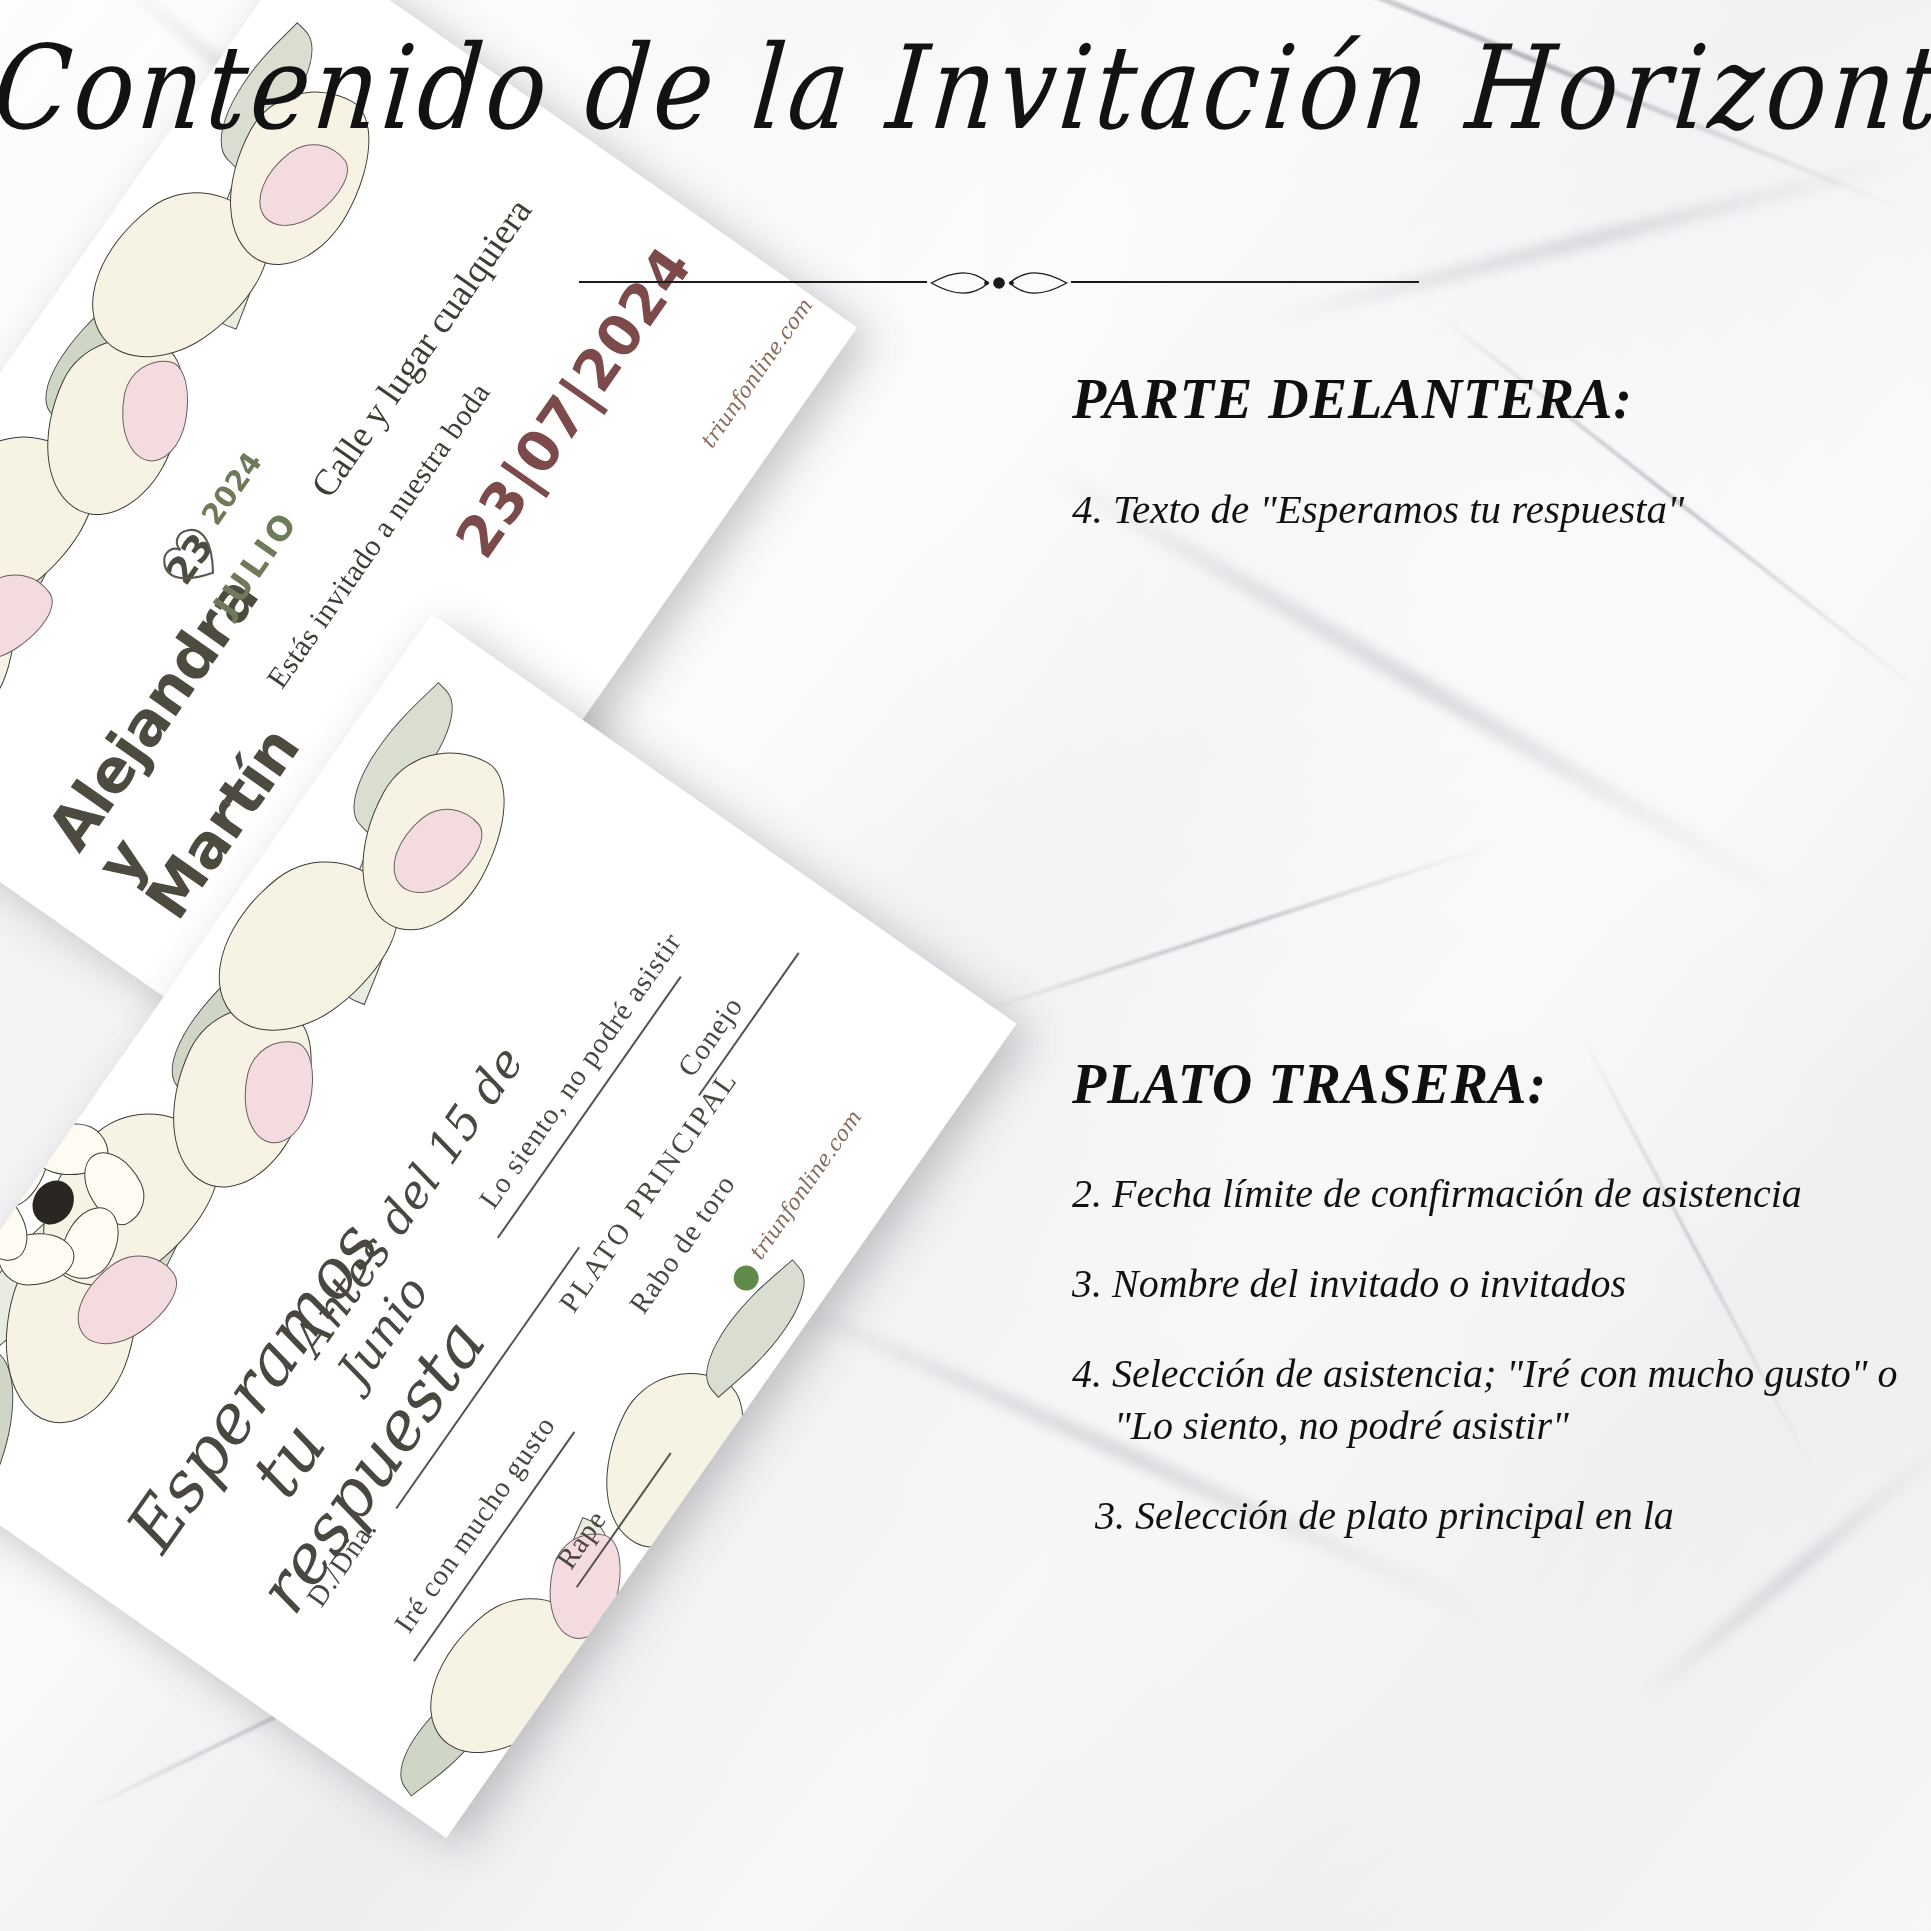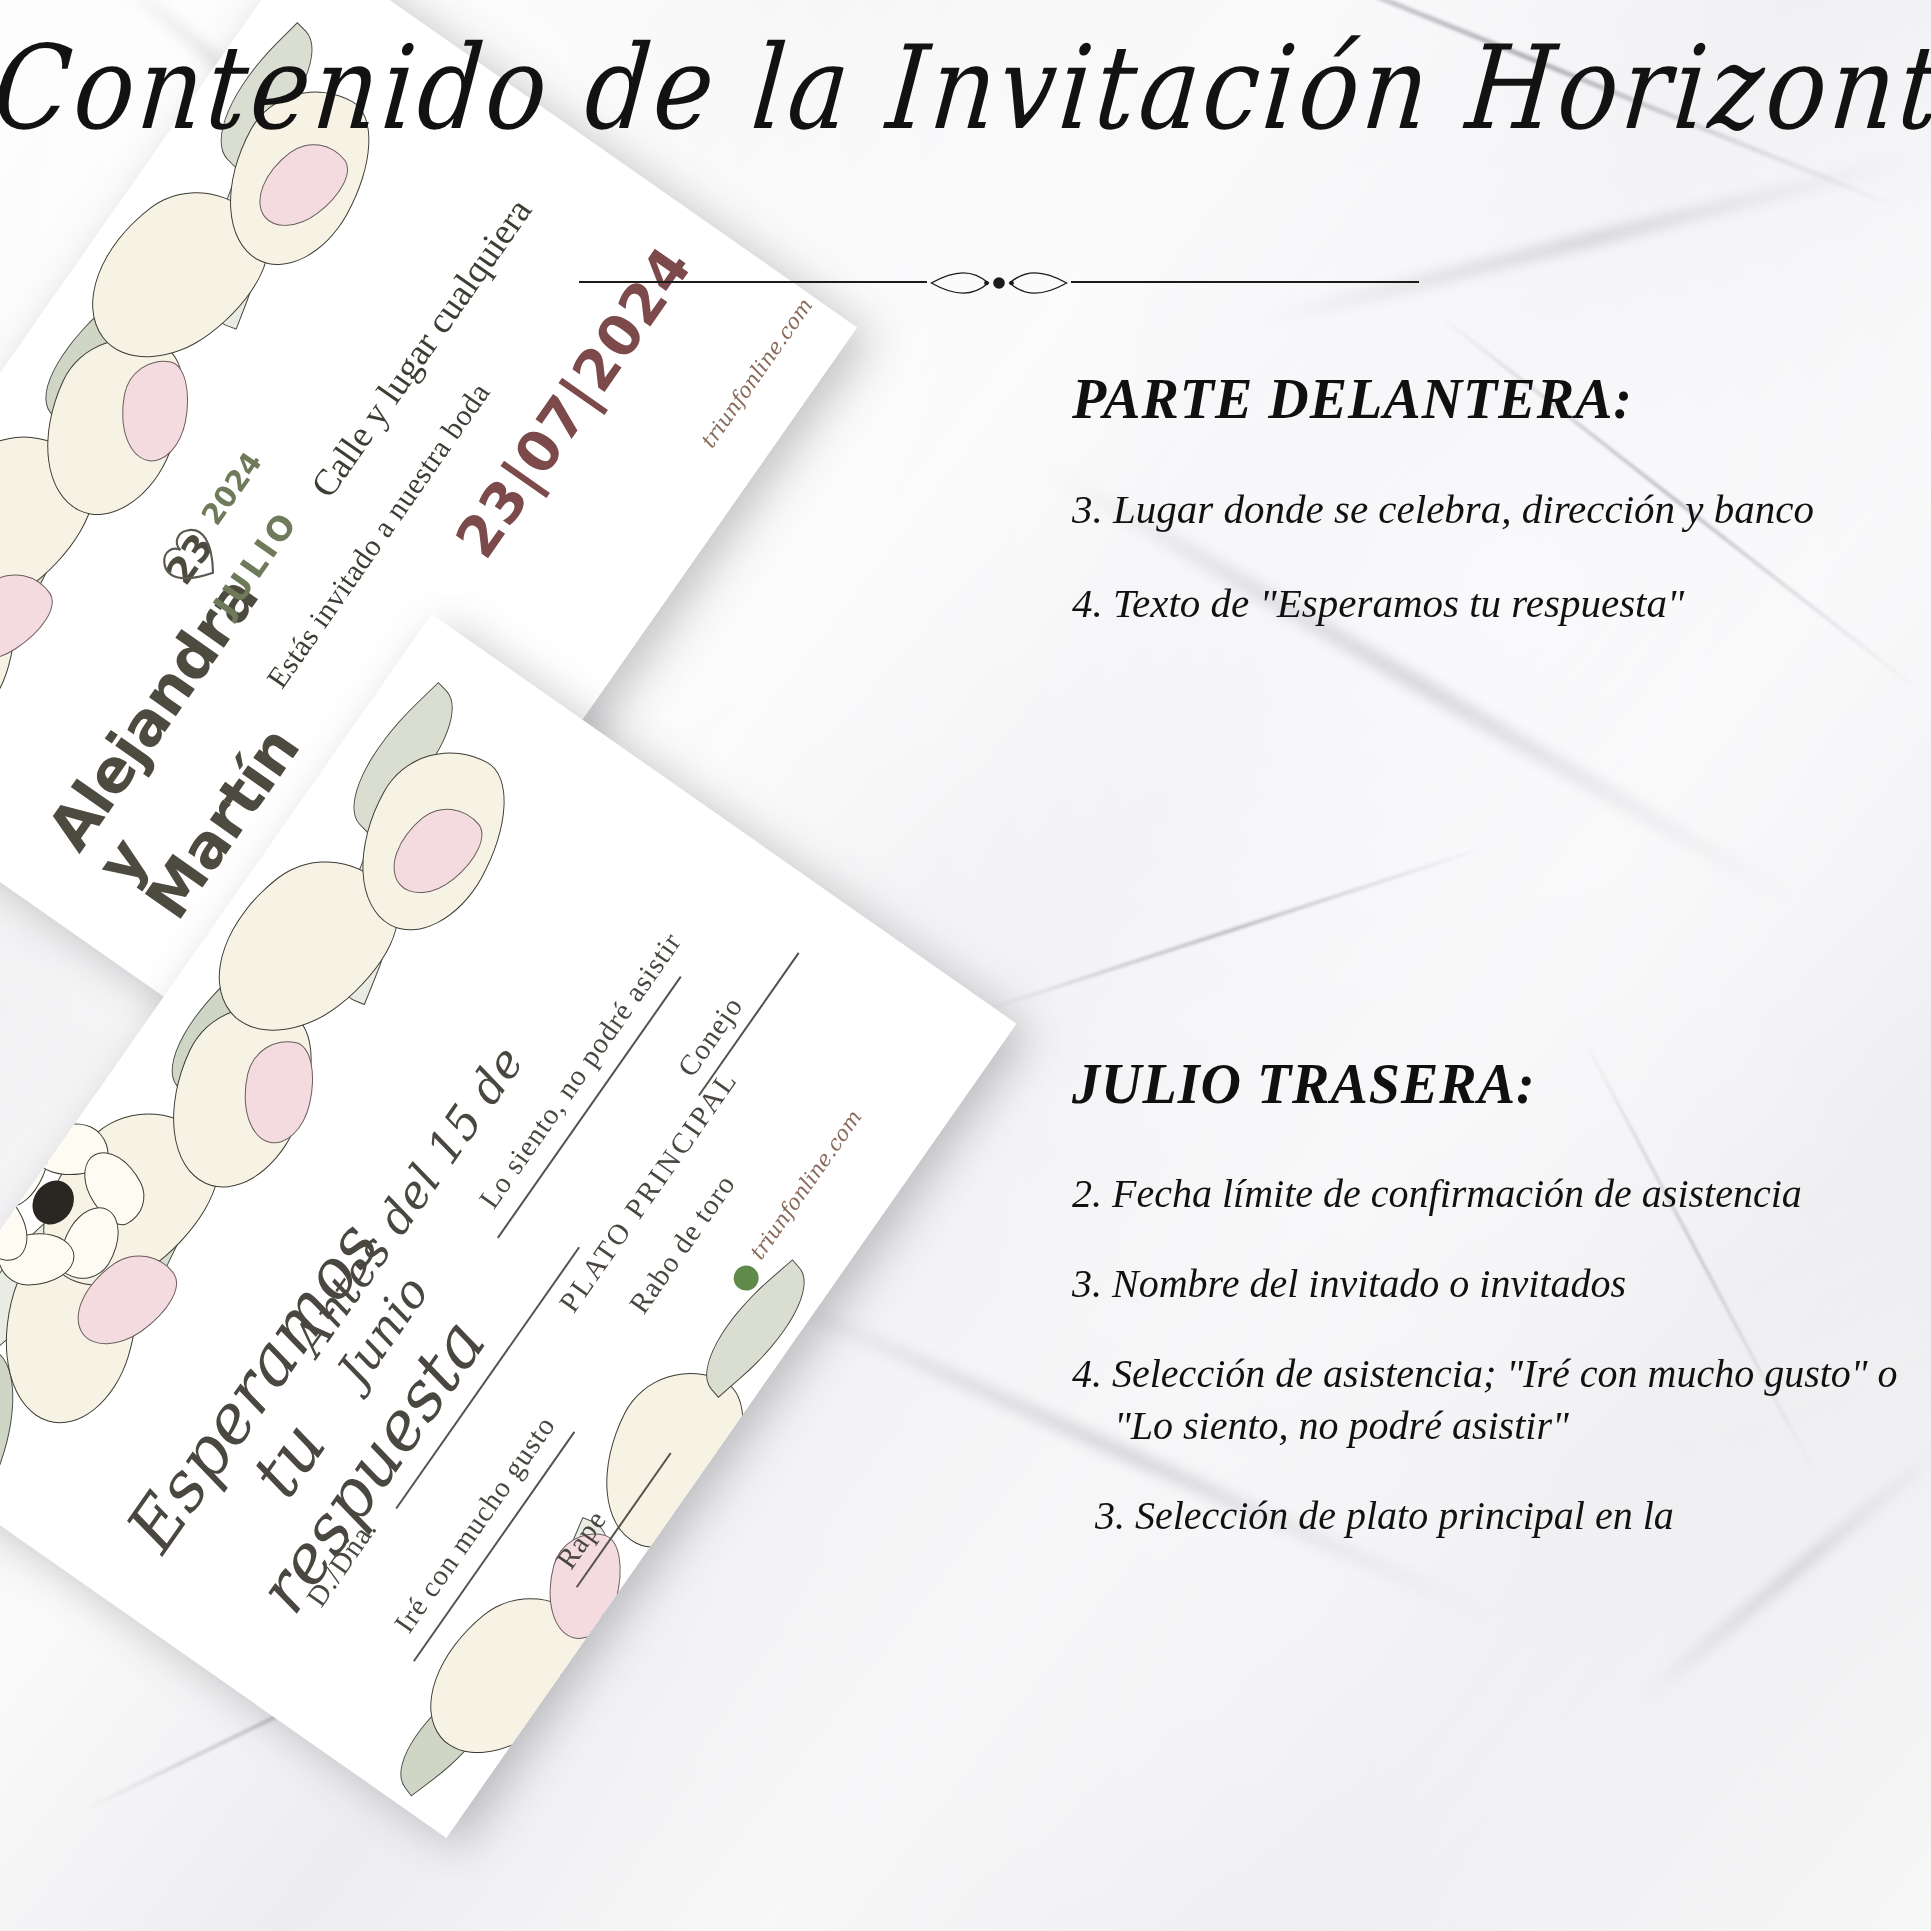--- a/index.html
+++ b/index.html
@@ -310,26 +310,25 @@
       <path d="M5 16 C30 2, 48 2, 64 16 C48 30, 30 30, 5 16 Z" fill="none" stroke="#1b1b1b" stroke-width="1.4"></path>
       <path d="M145 16 C120 2, 102 2, 86 16 C102 30, 120 30, 145 16 Z" fill="none" stroke="#1b1b1b" stroke-width="1.4"></path>
       <circle cx="75" cy="16" r="6" fill="#1b1b1b"></circle>
       <circle cx="62" cy="16" r="2.4" fill="#1b1b1b"></circle>
       <circle cx="88" cy="16" r="2.4" fill="#1b1b1b"></circle>
     </svg>
   </div>
 
   <div class="right-col">
     <div class="section-head">PARTE DELANTERA:</div>
-    <p class="item">3. Lugar donde se celebra, dirección y banco</p>
     <p class="item">4. Texto de "Esperamos tu respuesta"</p>
   </div>
 
   <div class="right-col-2">
-    <div class="section-head">JULIO TRASERA:</div>
+    <div class="section-head">PLATO TRASERA:</div>
     <p class="item small">2. Fecha límite de confirmación de asistencia</p>
     <p class="item small">3. Nombre del invitado o invitados</p>
     <p class="item small indent">4. Selección de asistencia; "Iré con mucho gusto" o "Lo siento, no podré asistir"</p>
     <p class="item small center5">
       <span>3. Selección de plato principal en la</span>
     </p>
   </div>
 
   <div class="card" id="card-front">
     <div class="card-inner">

